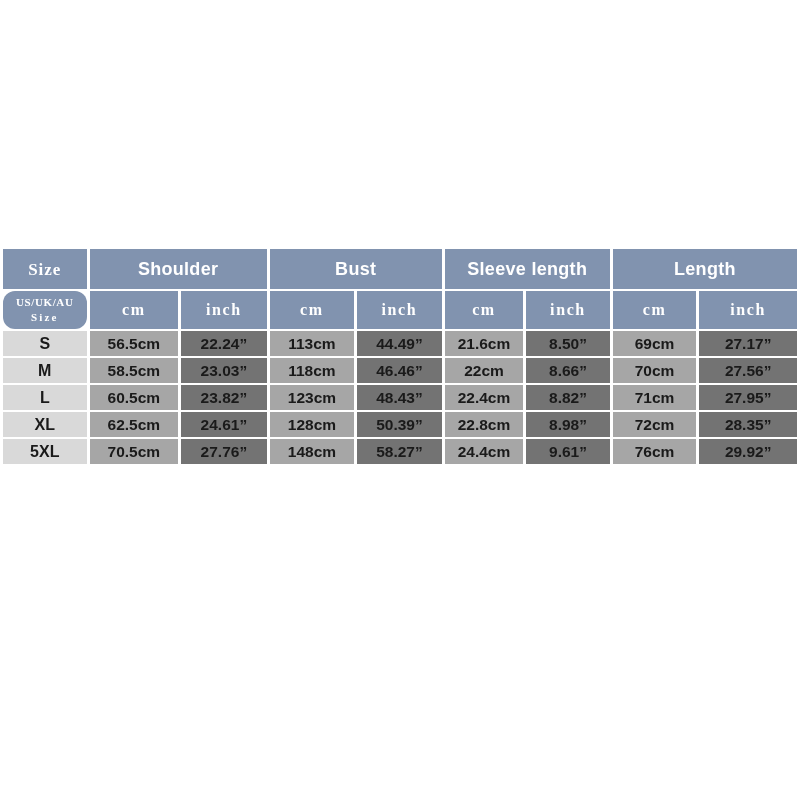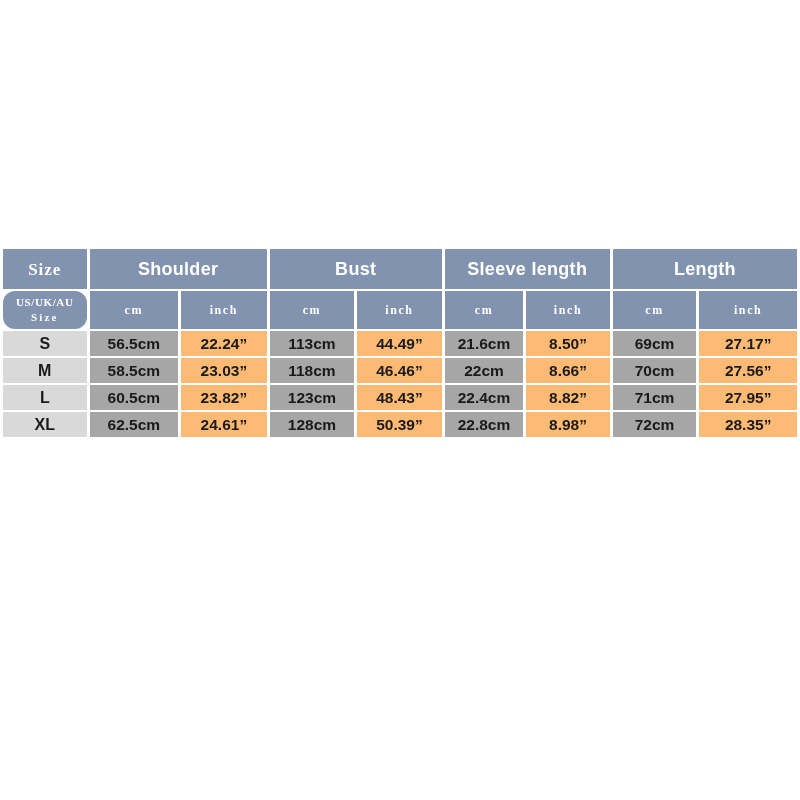--- a/index.html
+++ b/index.html
@@ -63,21 +63,21 @@
     font-family: "Liberation Serif", serif;
     font-size: 17px;
     letter-spacing: 1px;
   }
 
   
   th.sub {
     background: #8193af;
     color: #ffffff;
     height: 38px;
-    font-size: 12px;
+    font-size: 16px;
     font-family: "Liberation Serif", serif;
     letter-spacing: 1.6px;
   }
   th.sub.sizelabel {
     font-size: 11px;
     letter-spacing: 0.6px;
     line-height: 1.35;
     border-radius: 12px;
   }
   th.sub.sizelabel .l2 {
@@ -92,21 +92,21 @@
     font-family: "Liberation Sans", sans-serif;
   }
   td.sizecol {
     background: #d9d9d9;
     font-size: 16px;
   }
   td.cmcol {
     background: #a6a6a6;
   }
   td.inchcol {
-    background: #fdba74;
+    background: #737373;
   }
 
   
   col.c-size  { width: 83px;  }
   col.c-cm    { width: 88px;  }
   col.c-inch  { width: 85px;  }
   col.c-cm2   { width: 84px;  }
   col.c-inch2 { width: 84px;  }
   col.c-cm3   { width: 78px;  }
   col.c-inch3 { width: 83px;  }
@@ -192,17 +192,28 @@
             <td class="cell sizecol">XL</td>
             <td class="cell cmcol">62.5cm</td>
             <td class="cell inchcol">24.61”</td>
             <td class="cell cmcol">128cm</td>
             <td class="cell inchcol">50.39”</td>
             <td class="cell cmcol">22.8cm</td>
             <td class="cell inchcol">8.98”</td>
             <td class="cell cmcol">72cm</td>
             <td class="cell inchcol">28.35”</td>
           </tr>
+          <tr>
+            <td class="cell sizecol">5XL</td>
+            <td class="cell cmcol">70.5cm</td>
+            <td class="cell inchcol">27.76”</td>
+            <td class="cell cmcol">148cm</td>
+            <td class="cell inchcol">58.27”</td>
+            <td class="cell cmcol">24.4cm</td>
+            <td class="cell inchcol">9.61”</td>
+            <td class="cell cmcol">76cm</td>
+            <td class="cell inchcol">29.92”</td>
+          </tr>
         </tbody>
     </table>
   </div>
 
 </div>
 
 </body></html>

